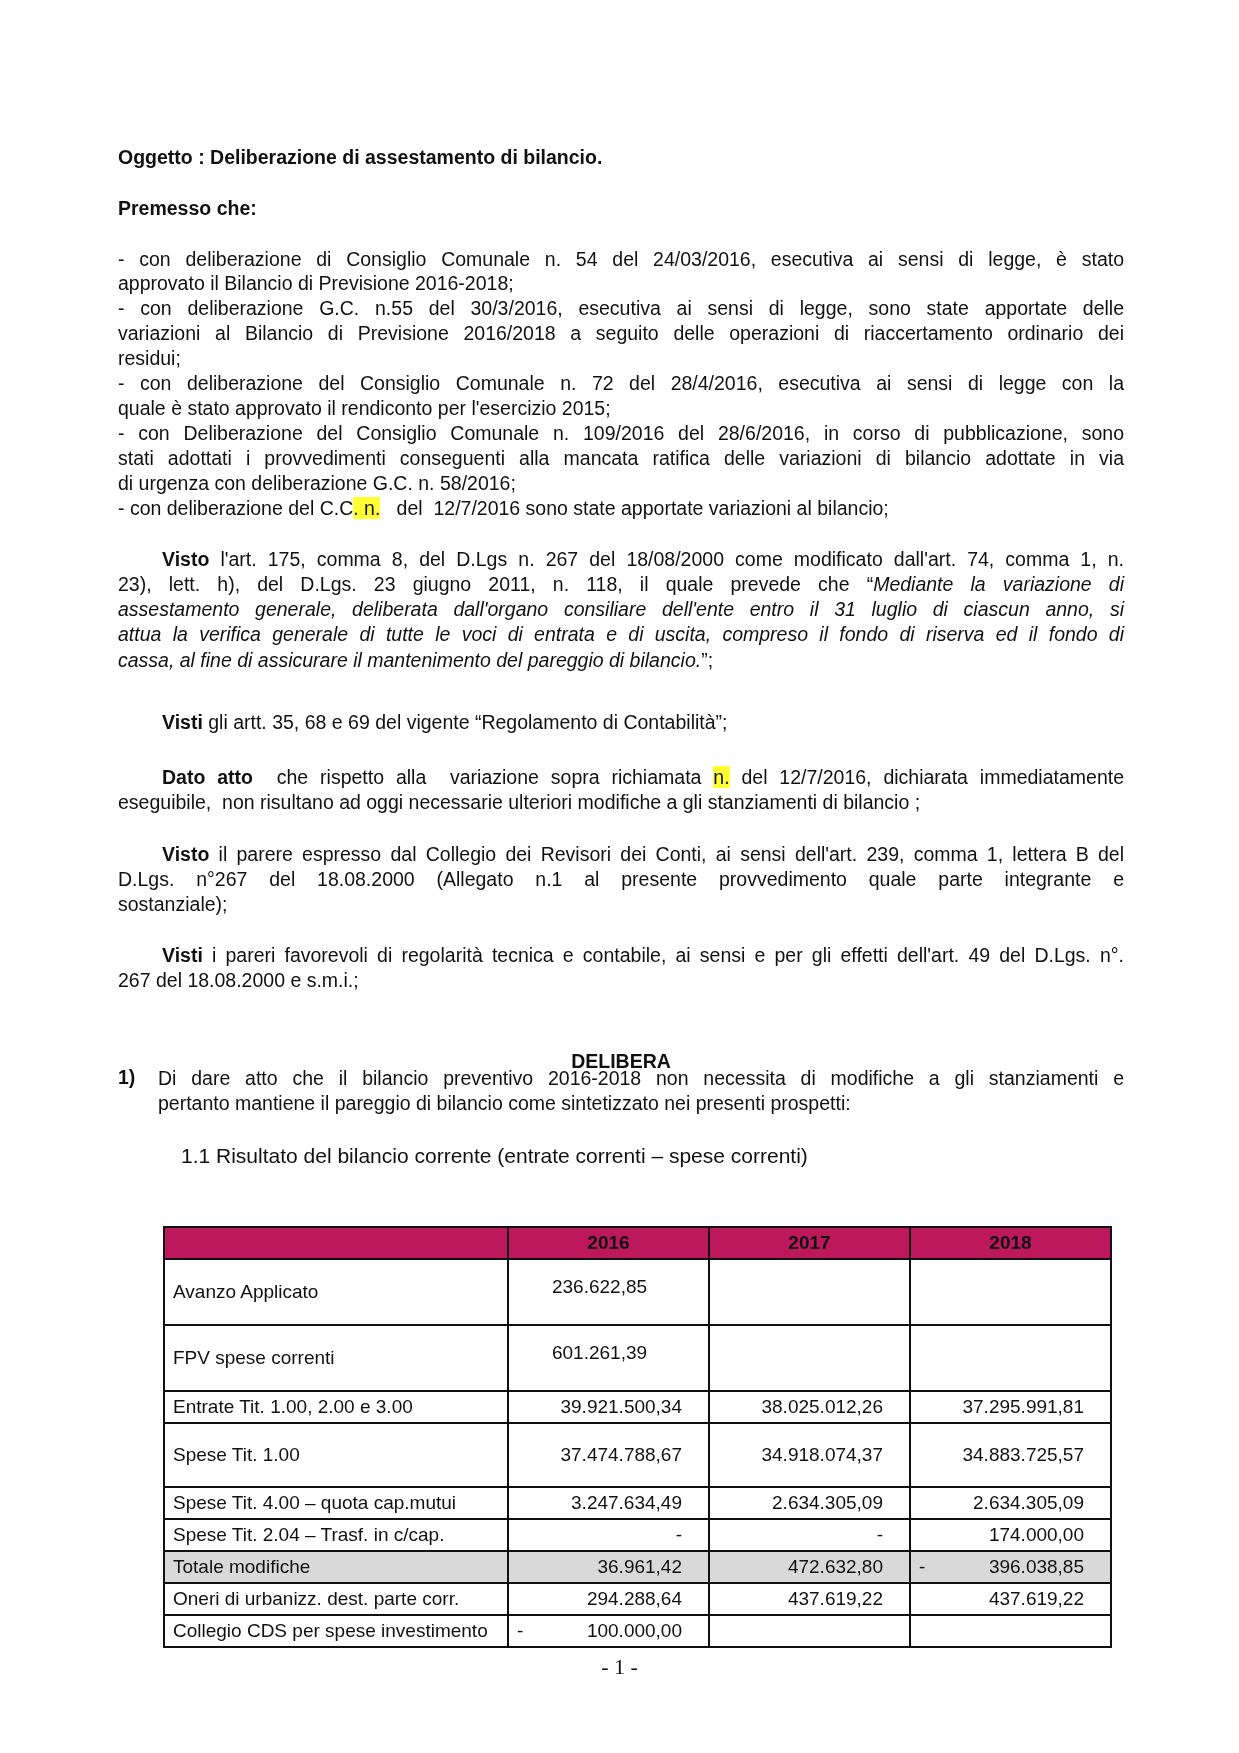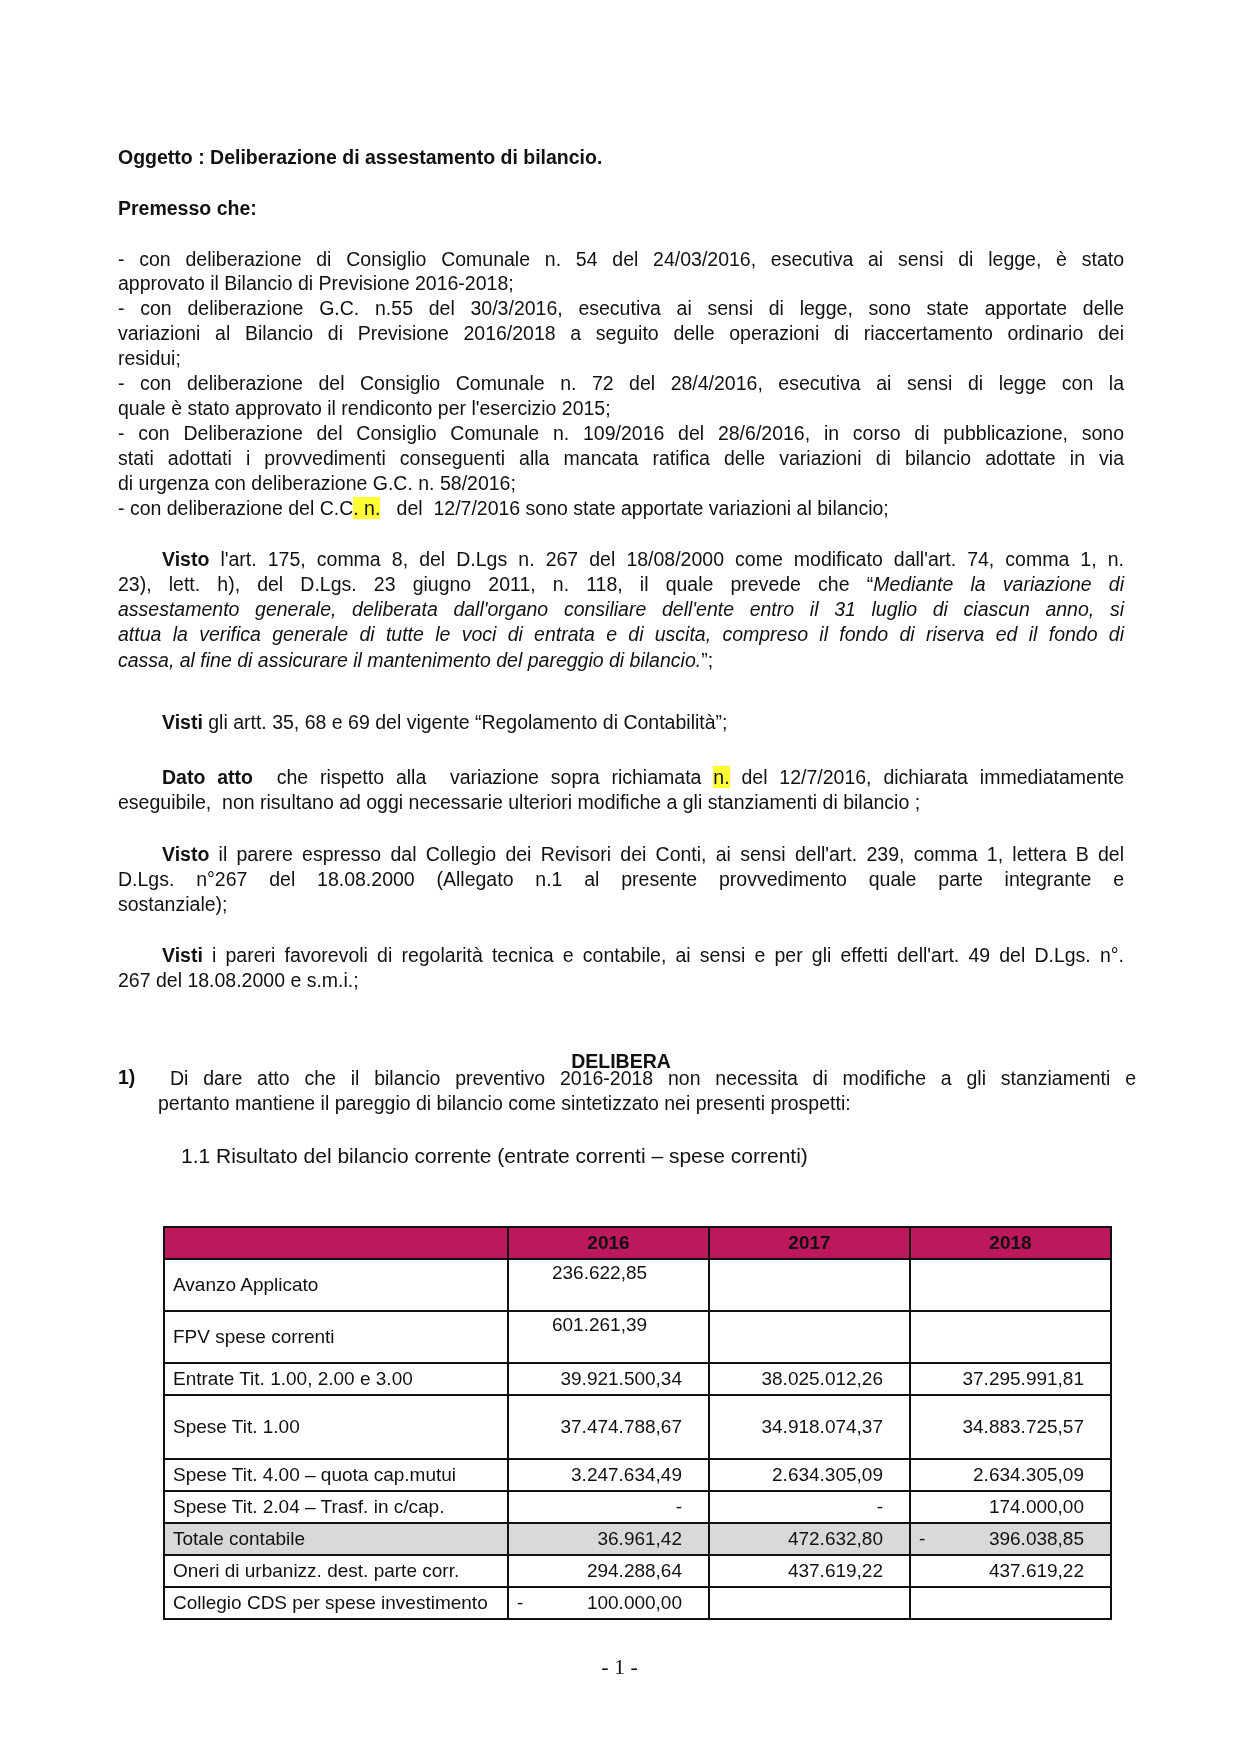--- a/index.html
+++ b/index.html
@@ -10,37 +10,37 @@
   .page { position: absolute; left: 118px; top: 0; width: 1006px; }
   .line { position: absolute; left: 0; font-size: 19.5px; white-space: nowrap; line-height: 24px; }
   .justify { text-align: justify; text-align-last: justify; width: 1006px; white-space: normal; }
   .bold { font-weight: bold; margin-left: 44px; }
   .it { font-style: italic; }
   .hl { background: #ffff33; }
   .title { font-weight: bold; font-size: 19.5px; }
   .delibera { position: absolute; left: 0; width: 1006px; text-align: center; font-weight: bold; font-size: 19.5px; margin-top: 33px; }
   .num { position: absolute; left: 0; font-size: 19.5px; font-weight: bold; }
   .indent { left: 40px !important; }
-  .indent.justify { width: 966px; margin-left: 12px; }
+  .indent.justify { width: 966px; }
   .sub { position: absolute; left: 40px; font-size: 21px; white-space: nowrap; margin-left: 23px; }
 
   table.bil {
     position: absolute; left: 163px; top: 1226px;
     border-collapse: collapse; font-size: 19px;
   }
   table.bil td, table.bil th {
     border: 2px solid #111; padding: 0 8px; vertical-align: middle;
   }
   table.bil thead th { background: #be185d; font-weight: bold; height: 30px; text-align: center; }
   table.bil td.lab { width: 326px; text-align: left; }
   table.bil td.v { width: 165px; text-align: right; padding-right: 26px; }
   table.bil tr.shaded td { background: #d9d9d9; }
   table.bil td .neg { float: left; }
   table.bil tr.tall td { height: 48px; }
-  table.bil tr.tall td.v.top { vertical-align: top; padding-top: 2px; text-align: center; }
+  table.bil tr.tall td.v.top { vertical-align: top; padding-top: 16px; text-align: center; }
   table.bil tr.xtall td { height: 62px; }
   table.bil tr.norm td { height: 30px; }
 
   .pagenum { position: absolute; left: 0; width: 1239px; top: 1654px; text-align: center;
     font-family: "Liberation Serif", serif; font-size: 22px; }
 </style>
 </head>
 <body>
 
 <div class="page">
@@ -127,21 +127,21 @@
       <td class="v">2.634.305,09</td>
       <td class="v">2.634.305,09</td>
     </tr>
     <tr class="norm">
       <td class="lab">Spese Tit. 2.04 – Trasf. in c/cap.</td>
       <td class="v">-</td>
       <td class="v">-</td>
       <td class="v">174.000,00</td>
     </tr>
     <tr class="norm shaded">
-      <td class="lab">Totale contabile</td>
+      <td class="lab">Totale modifiche</td>
       <td class="v">36.961,42</td>
       <td class="v">472.632,80</td>
       <td class="v"><span class="neg">-</span><span>396.038,85</span></td>
     </tr>
     <tr class="norm">
       <td class="lab">Oneri di urbanizz. dest. parte corr.</td>
       <td class="v">294.288,64</td>
       <td class="v">437.619,22</td>
       <td class="v">437.619,22</td>
     </tr>

